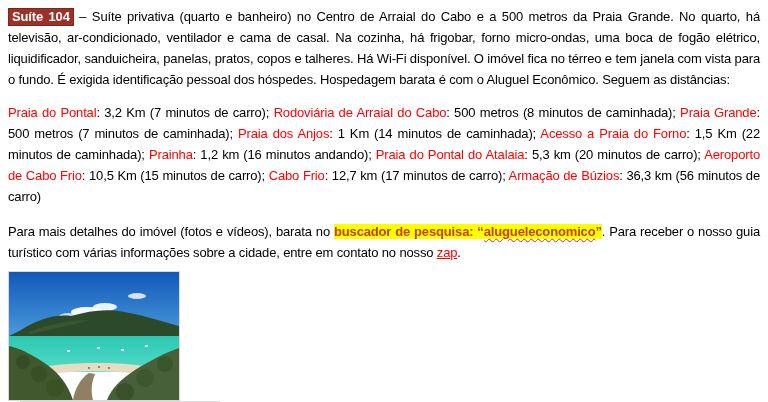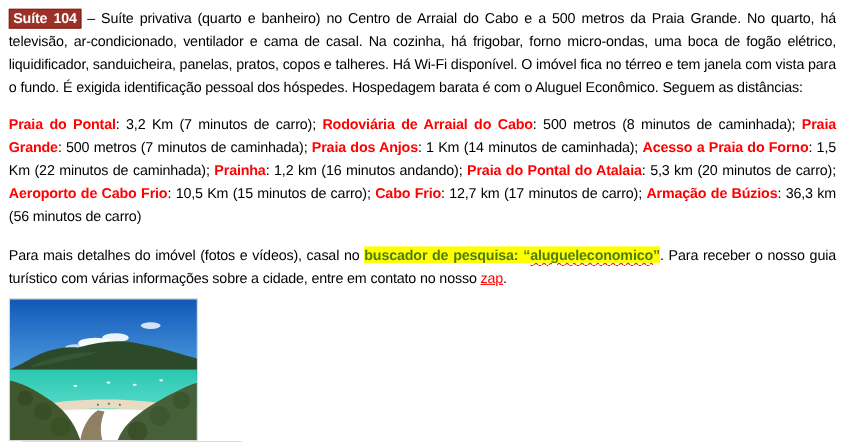--- a/index.html
+++ b/index.html
@@ -22,23 +22,23 @@
   }
   .intro { margin-bottom: 12px; }
   .badge {
     background: #9c3128;
     border: 1px solid #7d241d;
     color: #ffffff;
     font-weight: bold;
     padding: 0 3px 1px 3px;
   }
   .distances { margin-bottom: 14px; }
-  .place { color: #ff0000; font-weight: bold; }
+  .place { color: #ff0000; font-weight: normal; }
   .cta { margin-bottom: 8px; }
-  .hl { background: #ffff00; color: #4d7c0f; font-weight: bold; }
+  .hl { background: #ffff00; color: #c2410c; font-weight: bold; }
   .misspell {
     text-decoration: underline;
     text-decoration-style: wavy;
     text-decoration-color: #e02b20;
     text-decoration-thickness: 1px;
     text-underline-offset: 2px;
   }
   .zap { color: #ff0000; text-decoration: underline; }
 
   .media-row { display: flex; align-items: flex-start; flex-direction: column; }
@@ -63,21 +63,21 @@
 </style>
 </head>
 <body>
 
 <div class="page">
 
   <p class="para intro"><span class="badge">Suíte 104</span><span> – Suíte privativa (quarto e banheiro) no Centro de Arraial do Cabo e a 500 metros da Praia Grande. No quarto, há televisão, ar-condicionado, ventilador e cama de casal. Na cozinha, há frigobar, forno micro-ondas, uma boca de fogão elétrico, liquidificador, sanduicheira, panelas, pratos, copos e talheres. Há Wi-Fi disponível. O imóvel fica no térreo e tem janela com vista para o fundo. É exigida identificação pessoal dos hóspedes. Hospedagem barata é com o Aluguel Econômico. Seguem as distâncias:</span></p>
 
   <p class="para distances"><strong class="place">Praia do Pontal</strong><span>: 3,2 Km (7 minutos de carro); </span><strong class="place">Rodoviária de Arraial do Cabo</strong><span>: 500 metros (8 minutos de caminhada); </span><strong class="place">Praia Grande</strong><span>: 500 metros (7 minutos de caminhada); </span><strong class="place">Praia dos Anjos</strong><span>: 1 Km (14 minutos de caminhada); </span><strong class="place">Acesso a Praia do Forno</strong><span>: 1,5 Km (22 minutos de caminhada); </span><strong class="place">Prainha</strong><span>: 1,2 km (16 minutos andando); </span><strong class="place">Praia do Pontal do Atalaia</strong><span>: 5,3 km (20 minutos de carro); </span><strong class="place">Aeroporto de Cabo Frio</strong><span>: 10,5 Km (15 minutos de carro); </span><strong class="place">Cabo Frio</strong><span>: 12,7 km (17 minutos de carro); </span><strong class="place">Armação de Búzios</strong><span>: 36,3 km (56 minutos de carro)</span></p>
 
-  <p class="para cta"><span>Para mais detalhes do imóvel (fotos e vídeos), casal no </span><mark class="hl"><span>buscador de pesquisa: “</span><span class="misspell">alugueleconomico</span><span>”</span></mark><span>. Para receber o nosso guia turístico com várias informações sobre a cidade, entre em contato no nosso </span><span class="zap">zap</span><span>.</span></p>
+  <p class="para cta"><span>Para mais detalhes do imóvel (fotos e vídeos), barata no </span><mark class="hl"><span>buscador de pesquisa: “</span><span class="misspell">alugueleconomico</span><span>”</span></mark><span>. Para receber o nosso guia turístico com várias informações sobre a cidade, entre em contato no nosso </span><span class="zap">zap</span><span>.</span></p>
 
   <div class="media-row">
 
     <figure class="photo photo-left">
       <svg width="170" height="128" viewBox="0 0 170 128">
         <defs>
           <linearGradient id="skyL" x1="0" y1="0" x2="0" y2="1">
             <stop offset="0" stop-color="#1258b8"></stop>
               <stop offset="1" stop-color="#4f9fe0"></stop>
           </linearGradient>

